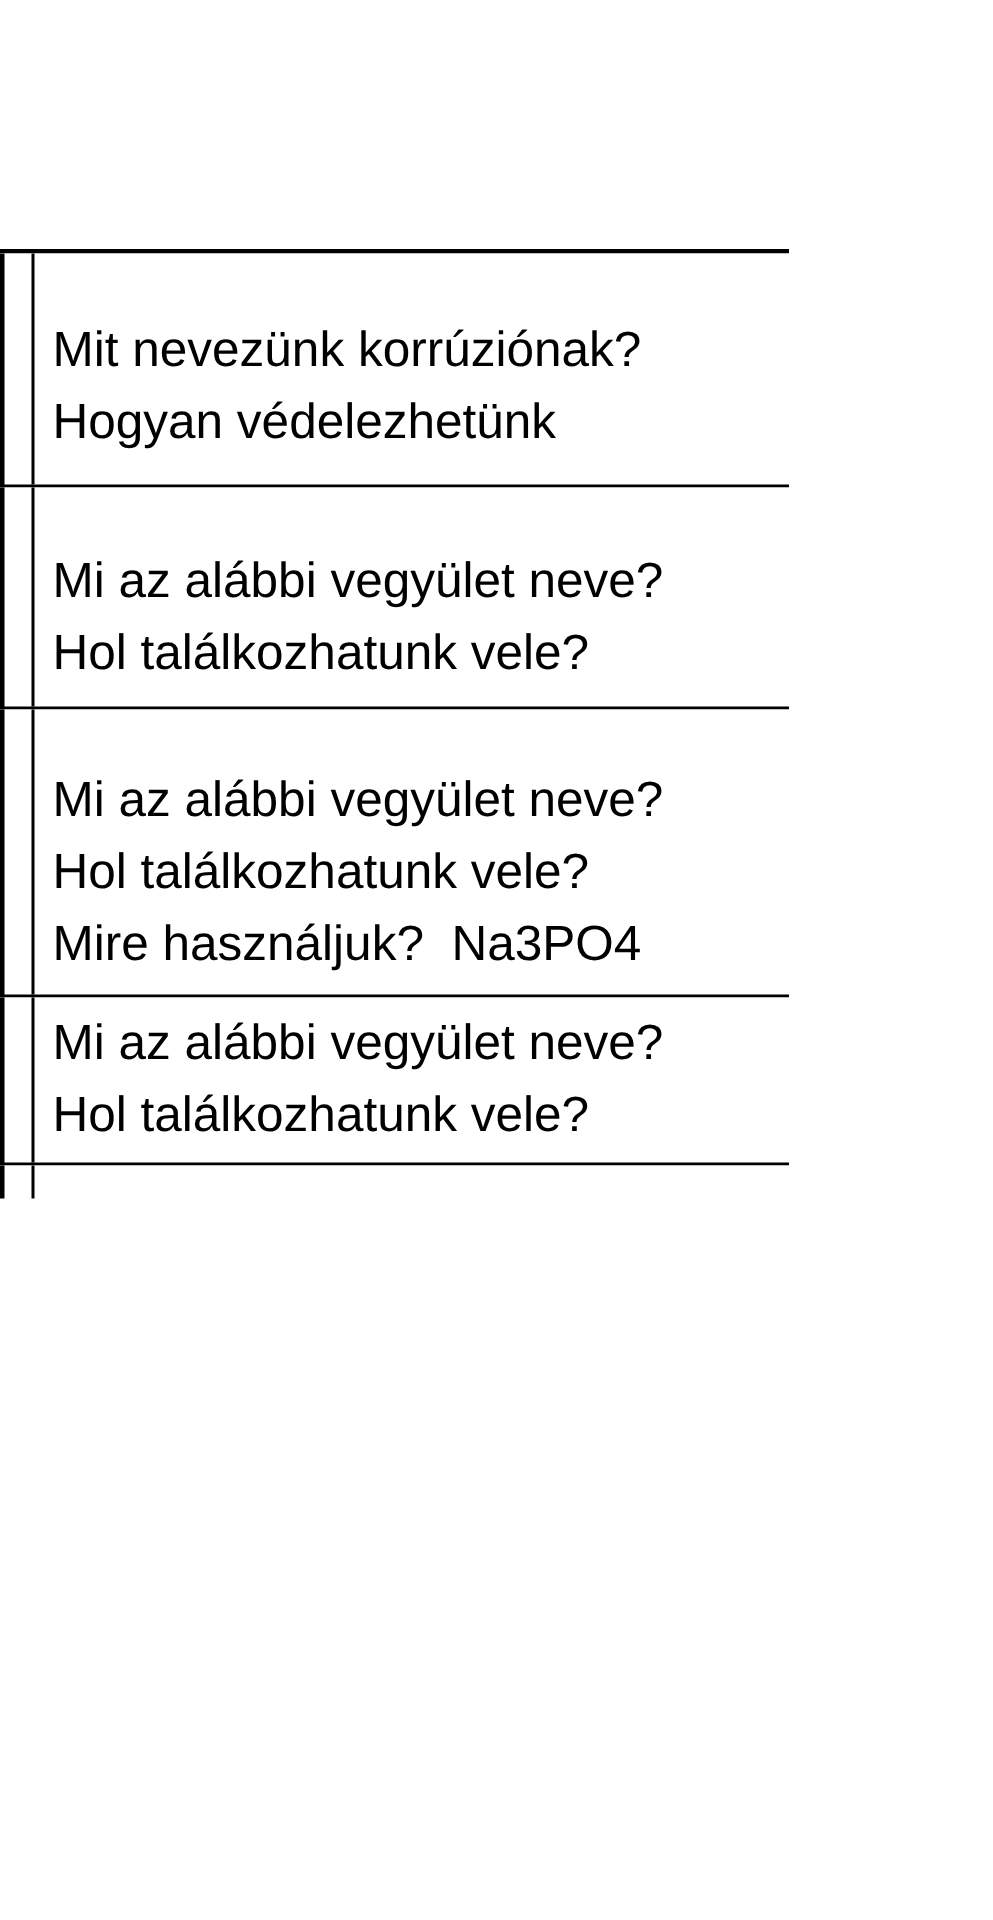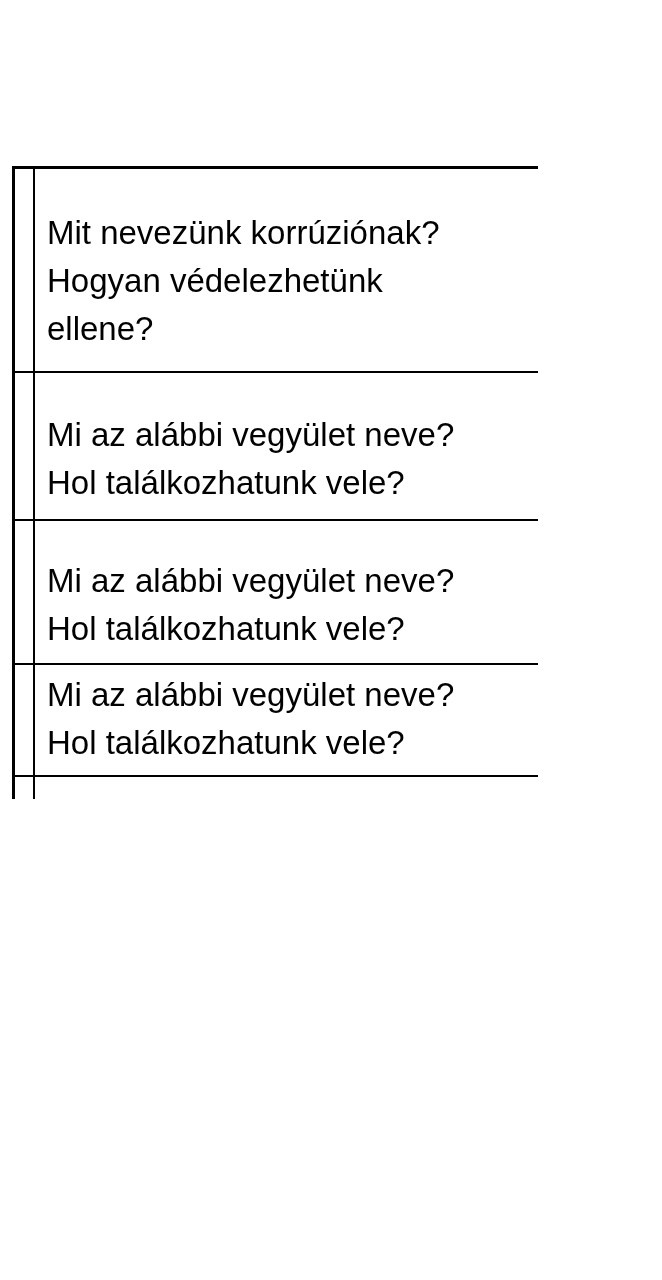--- a/index.html
+++ b/index.html
@@ -19,21 +19,21 @@
     width: 662px;
     height: 1280px;
     background: #ffffff;
   }
   
   .top-space {
     height: 166px;
   }
   .table {
     position: relative;
-    margin-left: 12px;
+    margin-left: 0px;
     width: 526px;
     border-top: 3px solid #000000;
     box-sizing: border-box;
   }
   
   .row {
     position: relative;
     display: block;
     box-sizing: border-box;
     border-bottom: 2px solid #000000;
@@ -77,37 +77,37 @@
 
   <div class="top-space"></div>
 
   <div class="table">
 
     <div class="row row-1">
       <div class="gutter"></div>
       <div class="cell">
         <div class="line">Mit nevezünk korrúziónak?</div>
         <div class="line">Hogyan védelezhetünk</div>
-        <div class="line">ellene?</div>
       </div>
     </div>
 
     <div class="row row-2">
       <div class="gutter"></div>
       <div class="cell">
         <div class="line">Mi az alábbi vegyület neve?</div>
         <div class="line">Hol találkozhatunk vele?</div>
       </div>
     </div>
 
     <div class="row row-3">
       <div class="gutter"></div>
       <div class="cell">
         <div class="line">Mi az alábbi vegyület neve?</div>
         <div class="line">Hol találkozhatunk vele?</div>
+        <div class="line">Mire használjuk?  Na3PO4</div>
       </div>
     </div>
 
     <div class="row row-4">
       <div class="gutter"></div>
       <div class="cell">
         <div class="line">Mi az alábbi vegyület neve?</div>
         <div class="line">Hol találkozhatunk vele?</div>
       </div>
     </div>

